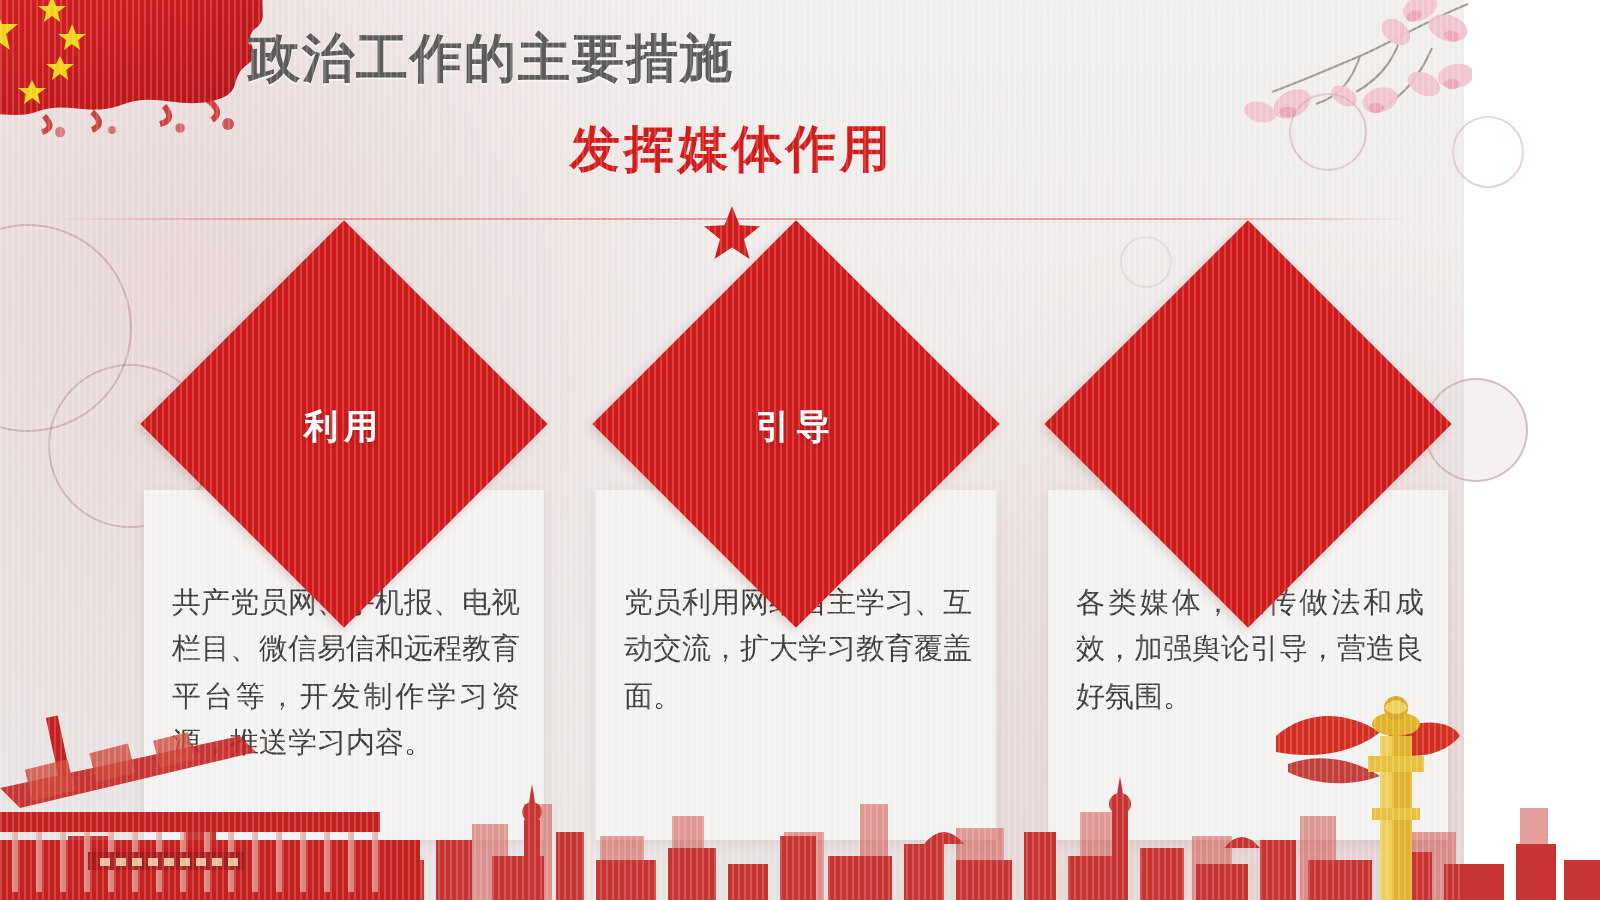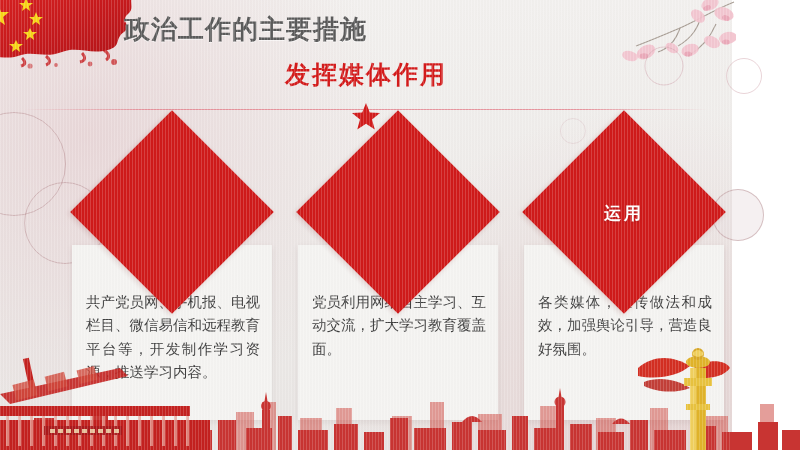--- a/index.html
+++ b/index.html
@@ -159,35 +159,36 @@
   <div class="hr-line"></div>
   <svg class="star" width="30" height="29" viewBox="0 0 30 29">
     <polygon points="15,1 18.8,10.6 29,11.1 21,17.6 23.8,27.5 15,21.8 6.2,27.5 9,17.6 1,11.1 11.2,10.6" fill="#d11c1c"></polygon>
   </svg>
 
   <div class="col col-1">
     <div class="card">
       <div class="card-text">共产党员网、手机报、电视栏目、微信易信和远程教育平台等，开发制作学习资源，推送学习内容。</div>
     </div>
     <div class="diamond"></div>
+    <div class="diamond-label">利用</div>
   </div>
 
   <div class="col col-2">
     <div class="card">
       <div class="card-text">党员利用网络自主学习、互动交流，扩大学习教育覆盖面。</div>
     </div>
     <div class="diamond"></div>
+    <div class="diamond-label">引导</div>
   </div>
 
   <div class="col col-3">
     <div class="card">
       <div class="card-text">各类媒体，宣传做法和成效，加强舆论引导，营造良好氛围。</div>
     </div>
     <div class="diamond"></div>
-    <div class="diamond-label">运用</div>
   </div>
 
   <svg class="skyline" viewBox="0 0 800 78" preserveAspectRatio="none">
     <g fill="#d4635c" opacity=".62">
       <rect x="236" y="40" width="18" height="38"></rect>
         <rect x="262" y="30" width="14" height="48"></rect>
       <rect x="300" y="46" width="22" height="32"></rect>
         <rect x="336" y="36" width="16" height="42"></rect>
       <rect x="392" y="44" width="20" height="34"></rect>
         <rect x="430" y="30" width="14" height="48"></rect>

